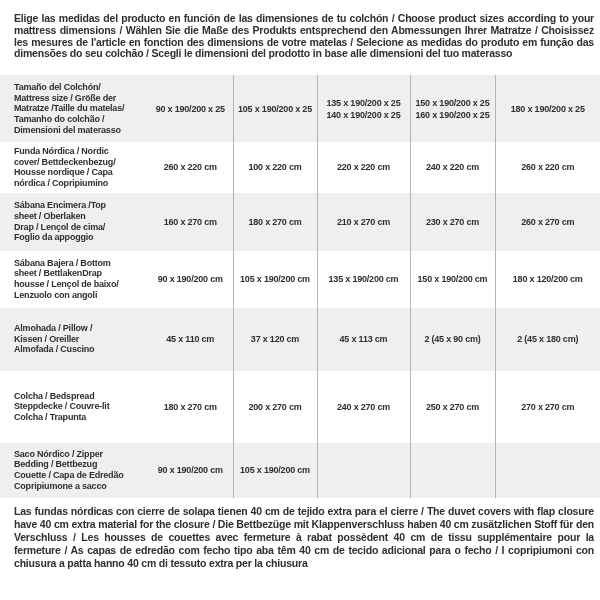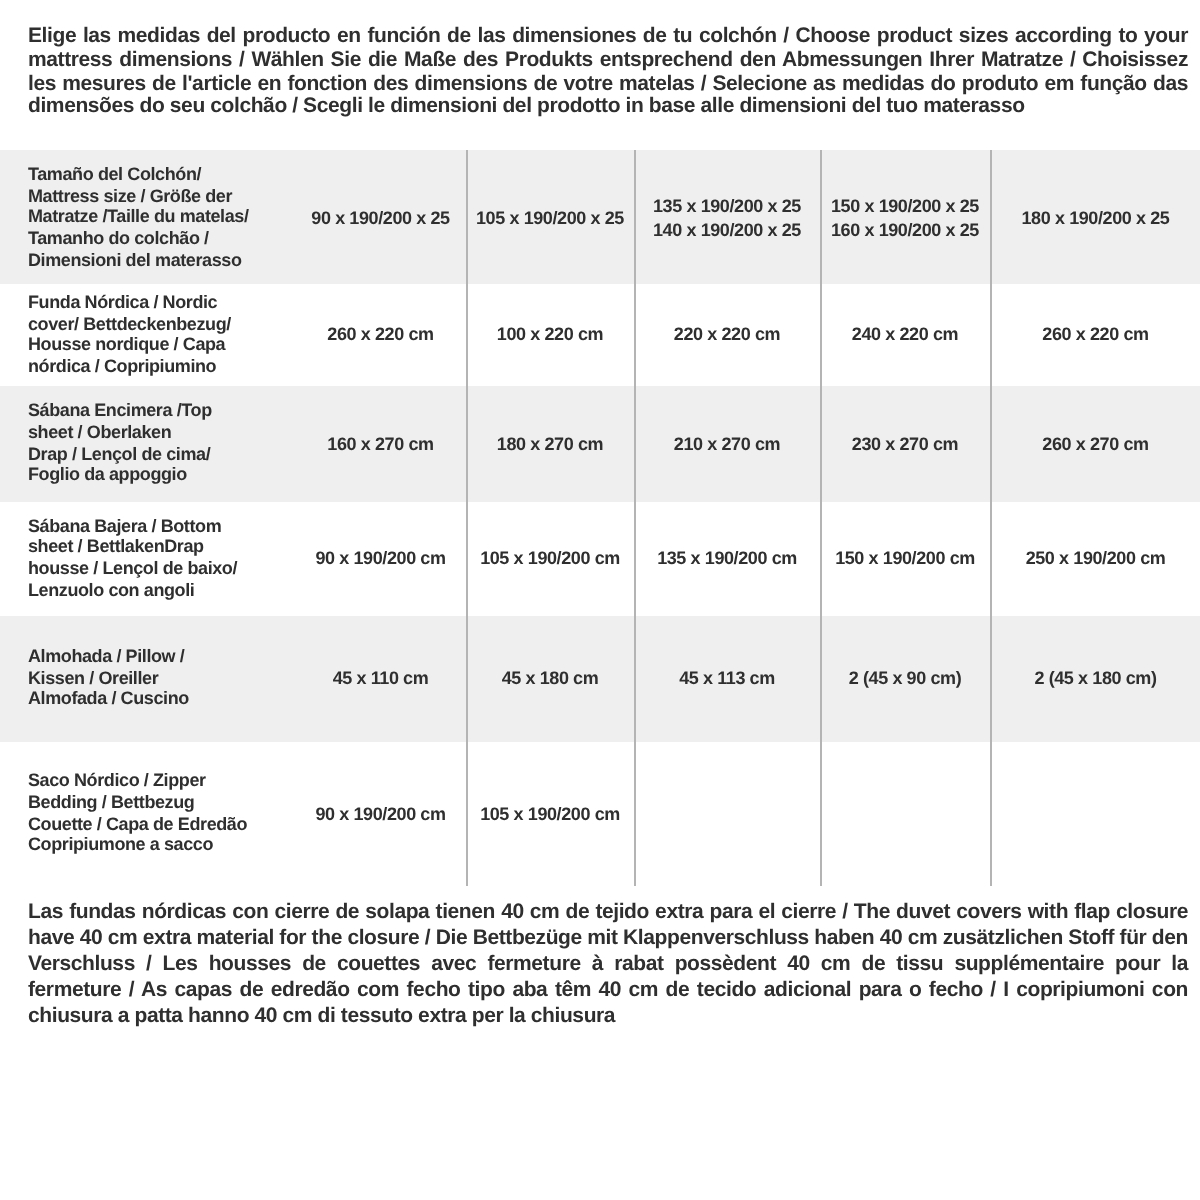--- a/index.html
+++ b/index.html
@@ -123,31 +123,41 @@
       </tr>
       <tr>
         <td class="lbl">Sábana Bajera / Bottom
 sheet / BettlakenDrap
 housse / Lençol de baixo/
 Lenzuolo con angoli</td>
         <td class="val">90 x 190/200 cm</td>
         <td class="val">105 x 190/200 cm</td>
         <td class="val">135 x 190/200 cm</td>
         <td class="val">150 x 190/200 cm</td>
-        <td class="val">250 x 190/200 cm</td>
+        <td class="val">180 x 120/200 cm</td>
       </tr>
       <tr>
         <td class="lbl">Almohada  / Pillow /
 Kissen / Oreiller
 Almofada / Cuscino</td>
         <td class="val">45 x 110 cm</td>
-        <td class="val">45 x 180 cm</td>
+        <td class="val">37 x 120 cm</td>
         <td class="val">45 x 113 cm</td>
         <td class="val">2 (45 x 90 cm)</td>
         <td class="val">2 (45 x 180 cm)</td>
+      </tr>
+      <tr>
+        <td class="lbl">Colcha / Bedspread
+Steppdecke / Couvre-lit
+Colcha / Trapunta</td>
+        <td class="val">180 x 270 cm</td>
+        <td class="val">200 x 270 cm</td>
+        <td class="val">240 x 270 cm</td>
+        <td class="val">250 x 270 cm</td>
+        <td class="val">270 x 270 cm</td>
       </tr>
       <tr>
         <td class="lbl">Saco Nórdico / Zipper
 Bedding / Bettbezug
 Couette  / Capa de Edredão
 Copripiumone a sacco</td>
         <td class="val">90 x 190/200 cm</td>
         <td class="val">105 x 190/200 cm</td>
         <td class="val"></td>
         <td class="val"></td>

